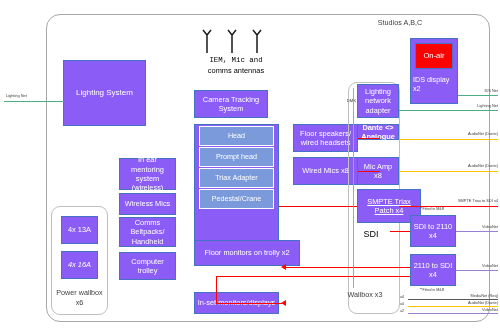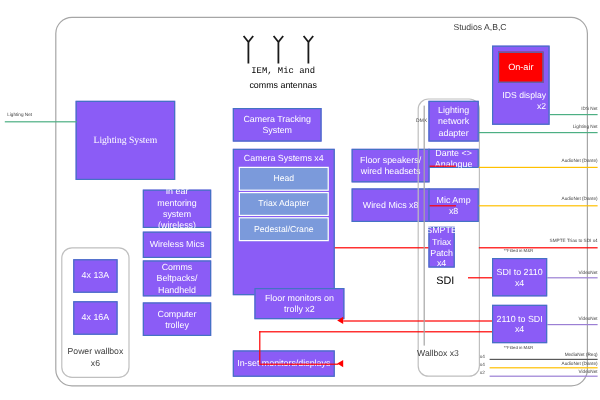--- a/index.html
+++ b/index.html
@@ -68,70 +68,70 @@
       <path d="M32 6 L36 11 L36 29"></path>
         <path d="M40 6 L36 11"></path>
       <path d="M57 6 L61 11 L61 29"></path>
         <path d="M65 6 L61 11"></path>
     </g>
   </svg>
 </div>
 <div class="abs ant-cap" style="left:186px;top:56px;width:100px;font-family:Liberation Mono, monospace;">IEM, Mic and</div>
 <div class="abs ant-cap" style="left:186px;top:66px;width:100px;">comms antennas</div>
 
-<div class="abs blk" style="left:63px;top:84px;width:83px;height:66px;font-size:8px;font-family:Liberation Serif, serif;">Lighting System</div>
+<div class="abs blk" style="left:63px;top:60px;width:83px;height:66px;font-size:8px;">Lighting System</div>
 
 <div class="line h-green abs" style="left:4px;top:101px;width:60px;"></div>
 <div class="abs netlabel-l" style="left:6px;top:93px;width:50px;">Lighting Net</div>
 
 <div class="abs blk" style="left:194px;top:90px;width:74px;height:28px;">Camera Tracking System</div>
 
 <div class="abs blk" style="left:194px;top:124px;width:85px;height:122px;display:block;padding:0;">
-  <div style="text-align:center;font-size:7.4px;line-height:12px;padding-top:1px;">Camera Systems x4</div>
   <div class="blk sub" style="margin:1px 4px;height:16px;">Head</div>
+  <div class="blk sub" style="margin:1px 4px;height:16px;">Prompt head</div>
   <div class="blk sub" style="margin:1px 4px;height:16px;">Triax Adapter</div>
   <div class="blk sub" style="margin:1px 4px;height:16px;">Pedestal/Crane</div>
 </div>
 
-<div class="abs blk" style="left:194px;top:240px;width:75px;height:26px;margin-left:18px;">Floor monitors on trolly x2</div>
+<div class="abs blk" style="left:194px;top:240px;width:106px;height:26px;">Floor monitors on trolly x2</div>
 <div class="abs blk" style="left:194px;top:292px;width:85px;height:22px;">In-set monitors/displays</div>
 
 <div class="abs blk" style="left:119px;top:158px;width:57px;height:32px;">In ear mentoring system (wireless)</div>
 <div class="abs blk" style="left:119px;top:193px;width:57px;height:22px;">Wireless Mics</div>
 <div class="abs blk" style="left:119px;top:217px;width:57px;height:30px;">Comms Beltpacks/ Handheld</div>
 <div class="abs blk" style="left:119px;top:252px;width:57px;height:28px;">Computer trolley</div>
 
 <div class="abs subframe" style="left:51px;top:206px;width:57px;height:109px;"></div>
 <div class="abs blk" style="left:61px;top:216px;width:37px;height:28px;">4x 13A</div>
-<div class="abs blk" style="left:61px;top:251px;width:37px;height:28px;">4x 16A</div>
+<div class="abs blk" style="left:61px;top:251px;width:37px;height:28px;font-style:italic;">4x 16A</div>
 <div class="abs subframe-label" style="left:53px;top:288px;width:53px;line-height:9.6px;">Power wallbox x6</div>
 
 <div class="abs blk" style="left:293px;top:124px;width:65px;height:28px;">Floor speakers/ wired headsets</div>
 <div class="abs blk" style="left:293px;top:157px;width:65px;height:28px;">Wired Mics x8</div>
 
 <div class="abs subframe" style="left:348px;top:82px;width:52px;height:232px;"></div>
 <div class="abs subframe-label" style="left:330px;top:290px;width:70px;">Wallbox x3</div>
 
 <div class="abs blk" style="left:357px;top:84px;width:42px;height:34px;">Lighting network adapter</div>
 <div class="abs dmx" style="left:336px;top:98px;width:20px;">DMX</div>
 
-<div class="abs blk" style="left:357px;top:124px;width:42px;height:16px;">Dante &lt;&gt; Analogue</div>
+<div class="abs blk" style="left:357px;top:124px;width:42px;height:16px;font-weight:bold;">Dante &lt;&gt; Analogue</div>
 <div class="abs blk" style="left:357px;top:157px;width:42px;height:28px;">Mic Amp x8</div>
-<div class="abs blk" style="left:357px;top:189px;width:22px;height:34px;">SMPTE Triax Patch x4</div>
+<div class="abs blk" style="left:357px;top:189px;width:64px;height:34px;text-decoration:underline;">SMPTE Triax Patch x4</div>
 
 <div class="abs sdi-lbl" style="left:352px;top:229px;width:38px;">SDI</div>
 
 <div class="abs note" style="left:398px;top:207px;width:68px;">**Fitted in M&amp;R</div>
 <div class="abs blk" style="left:410px;top:215px;width:46px;height:32px;">SDI to 2110 x4</div>
 <div class="abs blk" style="left:410px;top:254px;width:46px;height:32px;">2110 to SDI x4</div>
 <div class="abs note" style="left:398px;top:288px;width:68px;">**Fitted in M&amp;R</div>
 
 <div class="abs blk" style="left:410px;top:38px;width:48px;height:66px;display:block;padding:0;">
   <div class="blk red" style="margin:4px;height:22px;">On-air</div>
-  <div style="text-align:right;font-size:7.2px;line-height:9.4px;padding:2px 2px 0;">IDS display x2</div>
+  <div style="text-align:left;font-size:7.2px;line-height:9.4px;padding:2px 2px 0;">IDS display x2</div>
 </div>
 
 <div class="line h-green abs" style="left:458px;top:95px;width:40px;"></div>
 <div class="abs netlabel" style="left:448px;top:88px;width:50px;">IDS Net</div>
 
 <div class="line h-green abs" style="left:399px;top:110px;width:99px;"></div>
 <div class="abs netlabel" style="left:440px;top:103px;width:58px;">Lighting Net</div>
 
 <div class="line h-yellow abs" style="left:399px;top:139px;width:99px;"></div>
 <div class="abs netlabel" style="left:430px;top:131px;width:68px;">AudioNet (Dante)</div>

